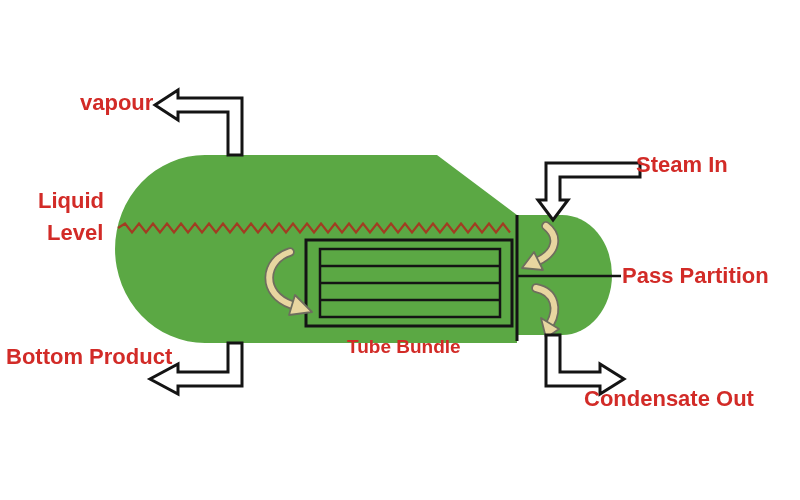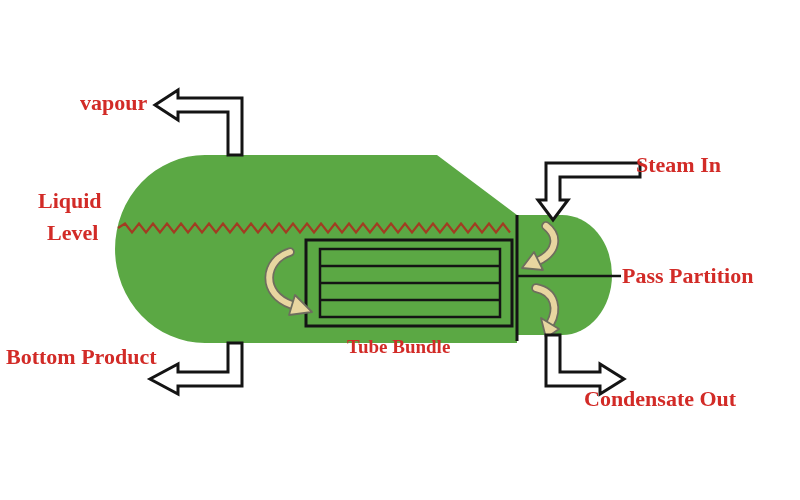--- a/index.html
+++ b/index.html
@@ -1,20 +1,20 @@
 <!DOCTYPE html>
 <html style="--vessel-green: #5ba844; --label-red: #d22b27; --liquid-level-red: #a23c22; --flow-arrow-tan: #e8d6a0; --flow-arrow-outline: #6e6e5e; --line-black: #141414; --background: #ffffff;"><head>
 <meta charset="utf-8">
 <style>
   html, body { margin: 0; padding: 0; background: #ffffff; }
   .stage {
     position: relative;
     width: 800px; height: 500px;
     background: var(--background, #ffffff);
-    font-family: Liberation Serif, serif;
+    font-family: Liberation Sans, sans-serif;
     overflow: hidden;
   }
   svg { display: block; }
   .vessel { fill: var(--vessel-green, #5ba844); stroke: none; }
   .blackline { stroke: var(--line-black, #141414); fill: none; }
   .liquid-zigzag { stroke: var(--liquid-level-red, #a23c22); stroke-width: 2.2; fill: none; }
   .hollow-arrow { fill: #ffffff; stroke: var(--line-black, #141414); stroke-width: 3; stroke-linejoin: miter; }
   .flow-under { fill: none; stroke: var(--flow-arrow-outline, #6e6e5e); stroke-width: 9.5; stroke-linecap: round; }
   .flow-over  { fill: none; stroke: var(--flow-arrow-tan, #e8d6a0); stroke-width: 6; stroke-linecap: round; }
   .flow-head  { fill: var(--flow-arrow-tan, #e8d6a0); stroke: var(--flow-arrow-outline, #6e6e5e); stroke-width: 1.8; stroke-linejoin: round; }

